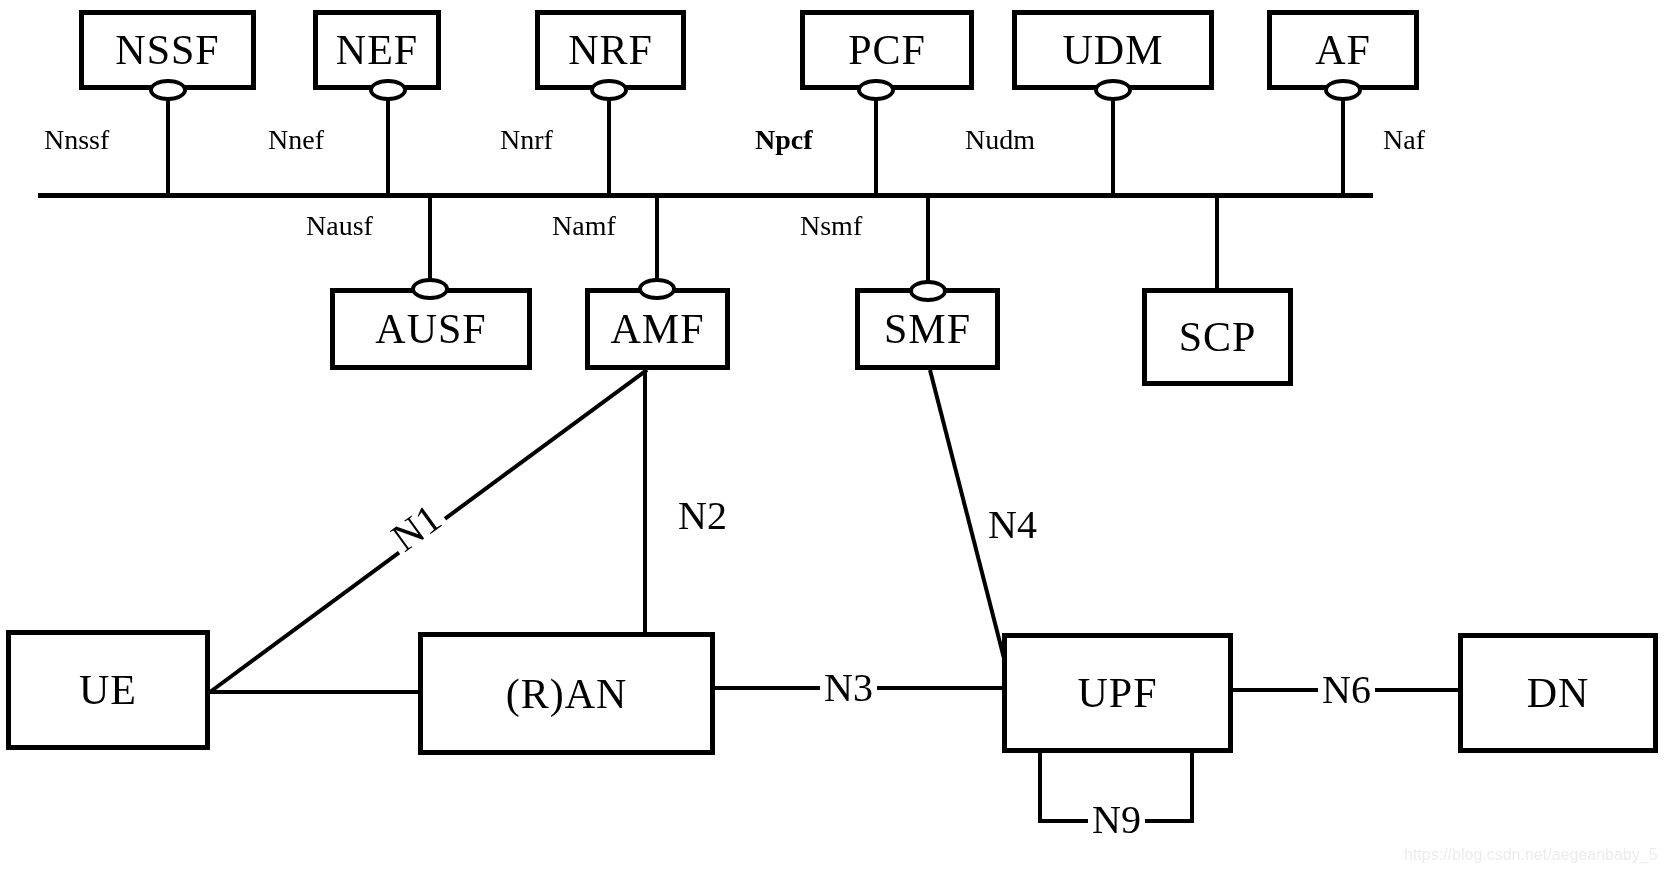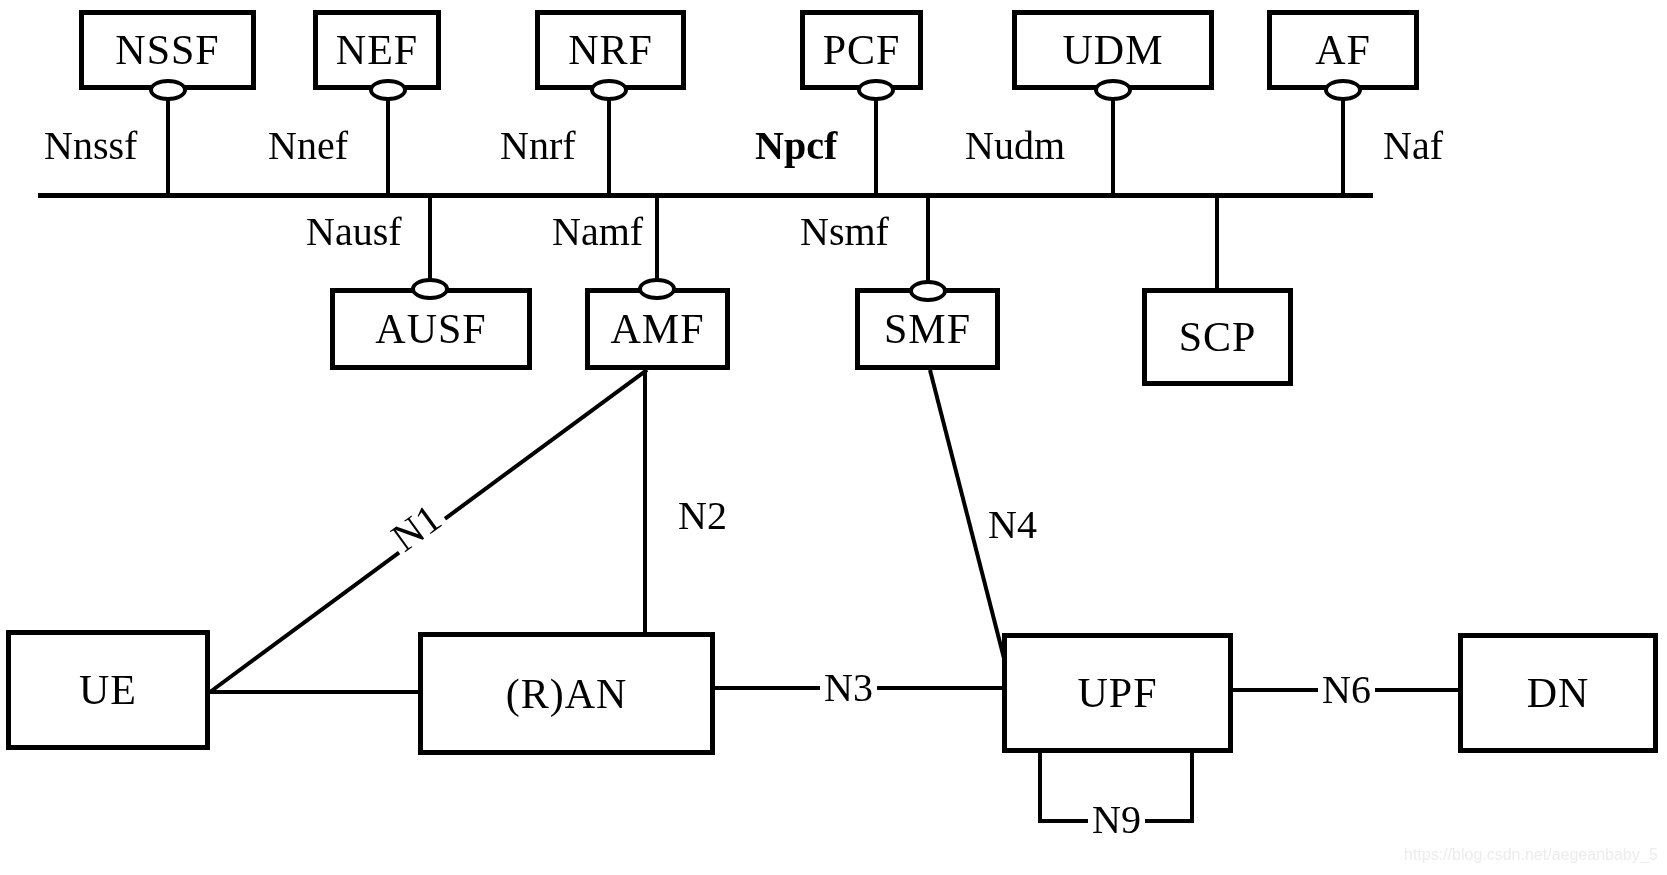--- a/index.html
+++ b/index.html
@@ -12,21 +12,21 @@
     display:flex;align-items:center;justify-content:center;
     font-size:42px;z-index:2;letter-spacing:1px;
   }
   .hline,.vline,.dline{position:absolute;background:#000;z-index:1;}
   .dline{transform-origin:0 50%;height:4px;}
   .lolli{
     position:absolute;box-sizing:border-box;width:38px;height:22px;border:4px solid #000;
     border-radius:50%;background:#fff;z-index:4;
   }
   .if-label{
-    position:absolute;font-size:40px;z-index:3;white-space:nowrap;line-height:1;
+    position:absolute;font-size:28px;z-index:3;white-space:nowrap;line-height:1;
   }
   .ref-label{
     position:absolute;font-size:40px;z-index:5;white-space:nowrap;line-height:1;
     background:#fff;padding:0 4px;
   }
   .ref-label.plain{background:transparent;padding:0;}
   .rot{transform:rotate(-36deg);}
   .watermark{
     position:absolute;font-family:"Liberation Sans","DejaVu Sans",sans-serif;
     font-size:16px;z-index:6;white-space:nowrap;
@@ -41,21 +41,21 @@
 
   <div class="nf-box" style="left:79px;top:10px;width:177px;height:80px;">
     <span>NSSF</span>
   </div>
   <div class="nf-box" style="left:313px;top:10px;width:128px;height:80px;">
     <span>NEF</span>
   </div>
   <div class="nf-box" style="left:535px;top:10px;width:151px;height:80px;">
     <span>NRF</span>
   </div>
-  <div class="nf-box" style="left:800px;top:10px;width:123px;height:80px;">
+  <div class="nf-box" style="left:800px;top:10px;width:174px;height:80px;">
     <span>PCF</span>
   </div>
   <div class="nf-box" style="left:1012px;top:10px;width:202px;height:80px;">
     <span>UDM</span>
   </div>
   <div class="nf-box" style="left:1267px;top:10px;width:152px;height:80px;">
     <span>AF</span>
   </div>
 
   <div class="vline" style="left:166px;top:90px;width:4px;height:103px;"></div>

